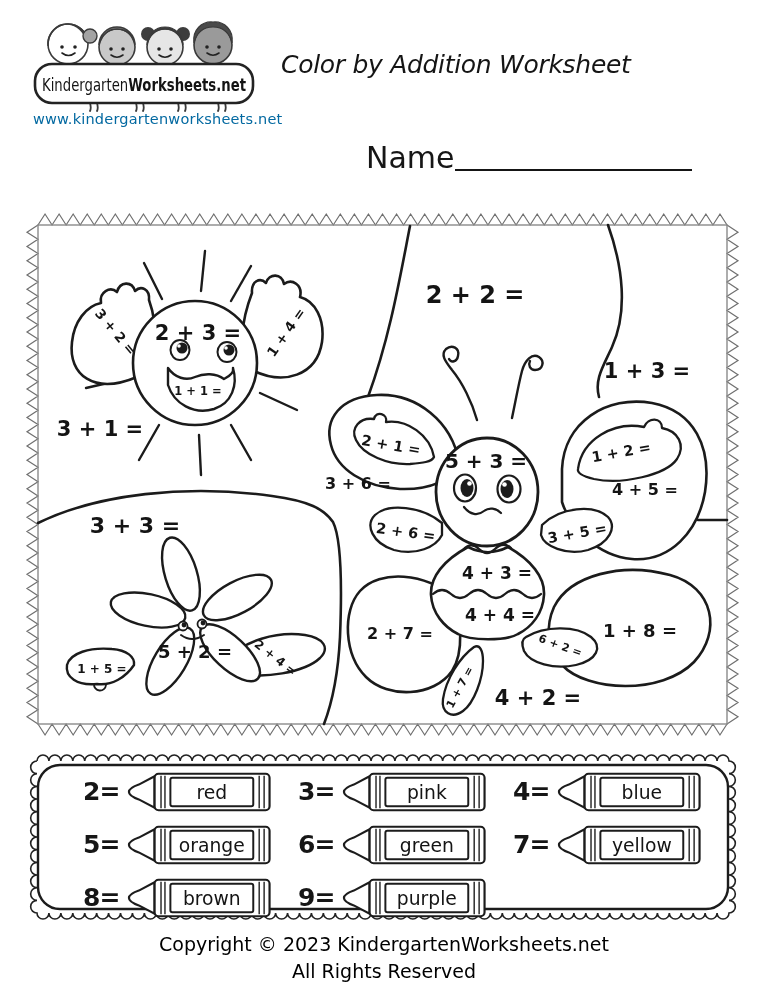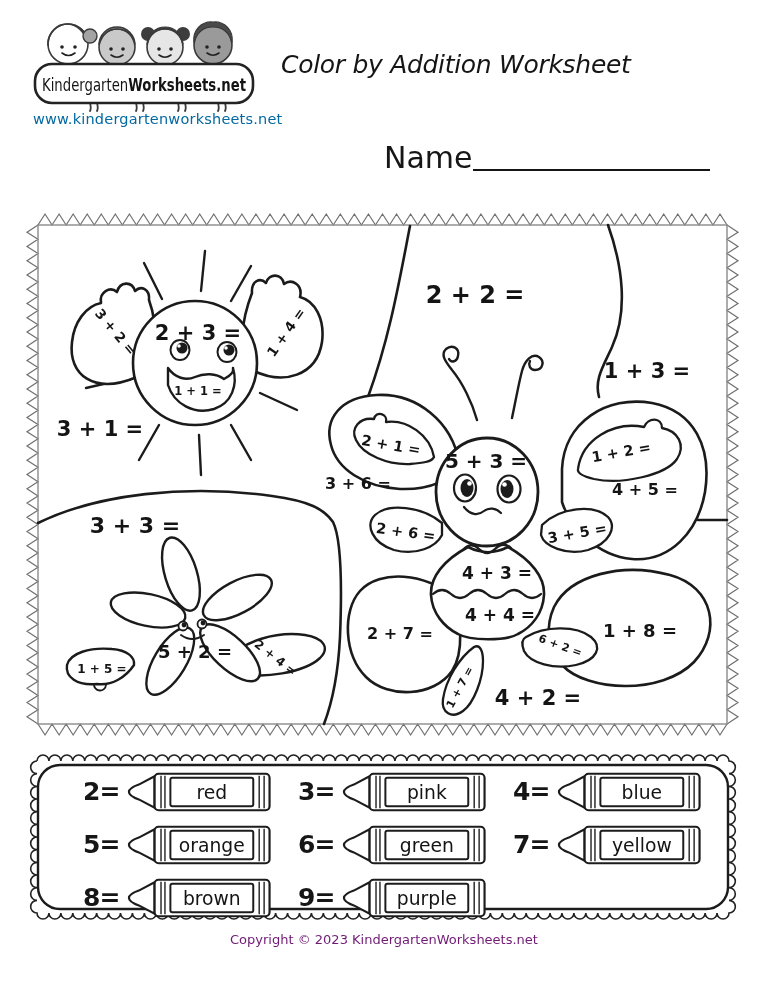--- a/index.html
+++ b/index.html
@@ -2,34 +2,34 @@
 <html><head>
 <meta charset="utf-8">
 <style>
   html,body{margin:0;padding:0;background:#ffffff;}
   .page{position:relative;width:768px;height:994px;background:#fff;overflow:hidden;
         font-family:"DejaVu Sans",sans-serif;color:#161616;}
   .logo{position:absolute;left:32px;top:12px;}
   .logo text{font-family:"DejaVu Sans",sans-serif;}
   .site-url{position:absolute;left:33px;top:111px;font-size:14.5px;color:#0369a1;letter-spacing:.2px;}
   .title{position:absolute;left:281px;top:50px;font-size:25px;letter-spacing:-.3px;color:#151515;font-style:italic;}
-  .name-row{position:absolute;left:384px;top:140px;display:flex;align-items:flex-end;font-size:30px;}
+  .name-row{position:absolute;left:366px;top:140px;display:flex;align-items:flex-end;font-size:30px;}
   .name-line{display:inline-block;width:237px;height:0;border-bottom:2.6px solid #151515;margin-bottom:4px;}
   #picture{position:absolute;left:22px;top:207px;}
   #picture text{font-family:"DejaVu Sans",sans-serif;}
   .lbl{font-weight:bold;fill:#141414;text-anchor:middle;}
   .key-box{position:absolute;left:25px;top:753px;width:717px;height:168px;}
   .key-box > svg.frame{position:absolute;left:0;top:0;}
   .key-grid{position:absolute;left:0;top:0;right:0;display:grid;grid-template-columns:215px 215px 215px;
             padding:14px 0 0 58px;row-gap:4px;}
   .key-cell{display:flex;align-items:center;gap:6px;height:49px;}
   .key-num{font-size:25px;font-weight:bold;letter-spacing:-1px;white-space:nowrap;}
   .crayon{width:148px;height:46px;flex:0 0 auto;}
   .crayon-word{font-size:19px;fill:#141414;text-anchor:middle;font-family:"DejaVu Sans",sans-serif;}
-  .footer{position:absolute;left:0;top:931px;width:100%;text-align:center;font-size:13px;color:#701a75;line-height:1.4;}
+  .footer{position:absolute;left:0;top:931px;width:100%;text-align:center;font-size:19px;color:#000000;line-height:1.4;}
 </style>
 </head>
 <body>
 
 <div class="page">
 
   <svg width="0" height="0" style="position:absolute" aria-hidden="true">
     <defs>
       <g id="crayon-shape" fill="#ffffff" stroke="#1c1c1c">
         <path d="M30,7 L14,15.5 Q4,19 4,23 Q4,27 14,30.5 L30,39 Z" stroke-width="2.2"></path>
@@ -287,15 +287,16 @@
         <svg class="crayon" viewBox="0 0 150 46">
             <use href="#crayon-shape"></use>
             <text class="crayon-word" x="88" y="30">purple</text>
           </svg>
       </div>
     </div>
   </div>
 
   <div class="footer">
     <div>Copyright © 2023 KindergartenWorksheets.net</div>
+    <div>All Rights Reserved</div>
   </div>
 
 </div>
 
 </body></html>

